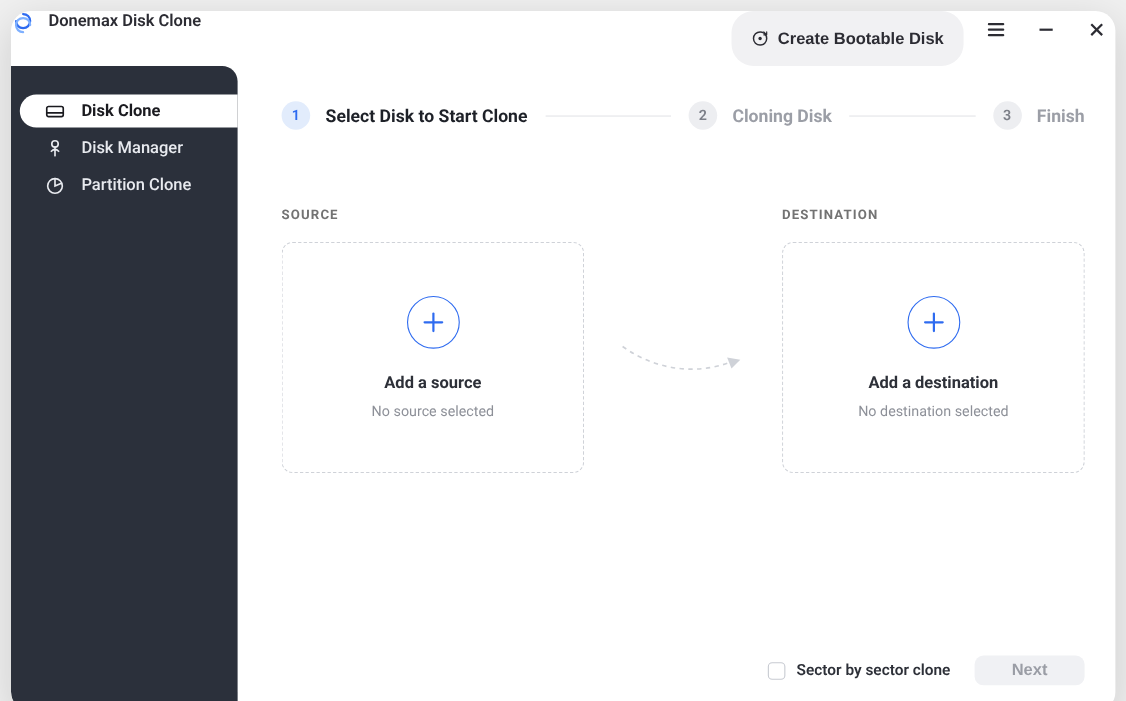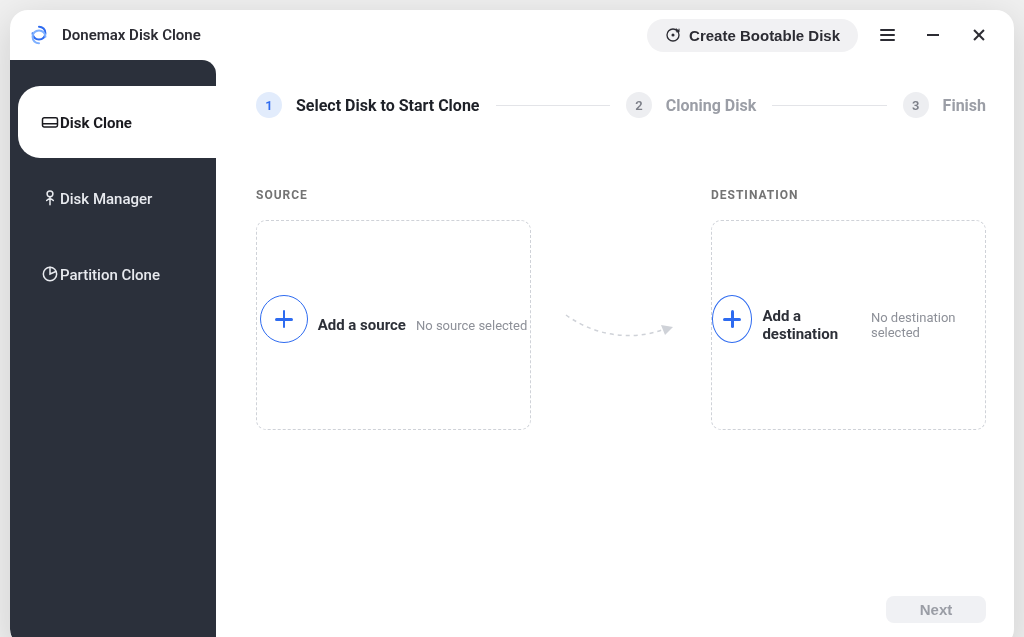--- a/index.html
+++ b/index.html
@@ -19,22 +19,21 @@
       border-radius: 18px;
       overflow: hidden;
       display: flex;
       flex-direction: column;
       box-shadow: 0 10px 40px rgba(0,0,0,0.15);
     }
     
     .titlebar {
       height: 50px;
       display: flex;
-      align-items: center;
-      padding: 0 18px;
+      padding: 0 0;
       gap: 12px;
     }
     .logo-icon { width: 22px; height: 22px; display:flex; align-items:center; justify-content:center; }
     .app-title { font-size: 15px; font-weight: 600; color: #2c2c33; }
     .titlebar-spacer { flex: 1; }
     .bootable-btn {
       display: flex;
       align-items: center;
       gap: 8px;
       background: #f1f1f3;
@@ -68,22 +67,23 @@
       width: 230px;
       background: #2b303b;
       padding-top: 24px;
       border-top-right-radius: 14px;
       border-bottom-left-radius: 18px;
       display: flex;
       flex-direction: column;
     }
     .sidebar-item {
       display: flex;
-      align-items: flex-end;
-      padding: 26px 22px;
+      align-items: flex-start;
+      gap: 14px;
+      padding: 5px 22px;
       color: #e8eaef;
       font-size: 15px;
       font-weight: 500;
       cursor: pointer;
       margin: 2px 0 2px 8px;
       border-radius: 22px 0 0 22px;
     }
     .sidebar-item.active {
       background: #fff;
       color: #1a1a1f;
@@ -115,21 +115,21 @@
     .zones-row { display:flex; align-items:flex-start; gap: 30px; }
     .zone-col { width: 275px; }
     .zone-title {
       font-size:12px; font-weight:700; letter-spacing:1px;
       color:#737373; text-transform:uppercase; margin-bottom:18px;
     }
     .dropzone {
       height: 210px;
       border: 1.5px dashed #cfd2d8;
       border-radius: 10px;
-      display:flex; flex-direction:row; align-items:center; justify-content:center;
+      display:flex; flex-direction:column; align-items:center; justify-content:center;
       gap: 10px;
       cursor: pointer;
     }
     .plus-circle {
       width:48px; height:48px; border-radius:50%;
       border:1.5px solid #2e6bf0;
       display:flex; align-items:center; justify-content:center;
       margin-bottom: 12px;
     }
     .plus-circle::before, .plus-circle::after {
@@ -275,18 +275,22 @@
             <div class="plus-circle">
                 <div class="plus-wrap"></div>
               </div>
             <div class="drop-title">Add a destination</div>
             <div class="drop-sub">No destination selected</div>
           </div>
         </div>
       </div>
 
       <div class="footer">
+        <div class="check-row">
+          <span class="check-box"></span>
+          <span class="check-label">Sector by sector clone</span>
+        </div>
         <button class="next-btn">Next</button>
       </div>
 
     </div>
   </div>
 </div>
 
 </body></html>

